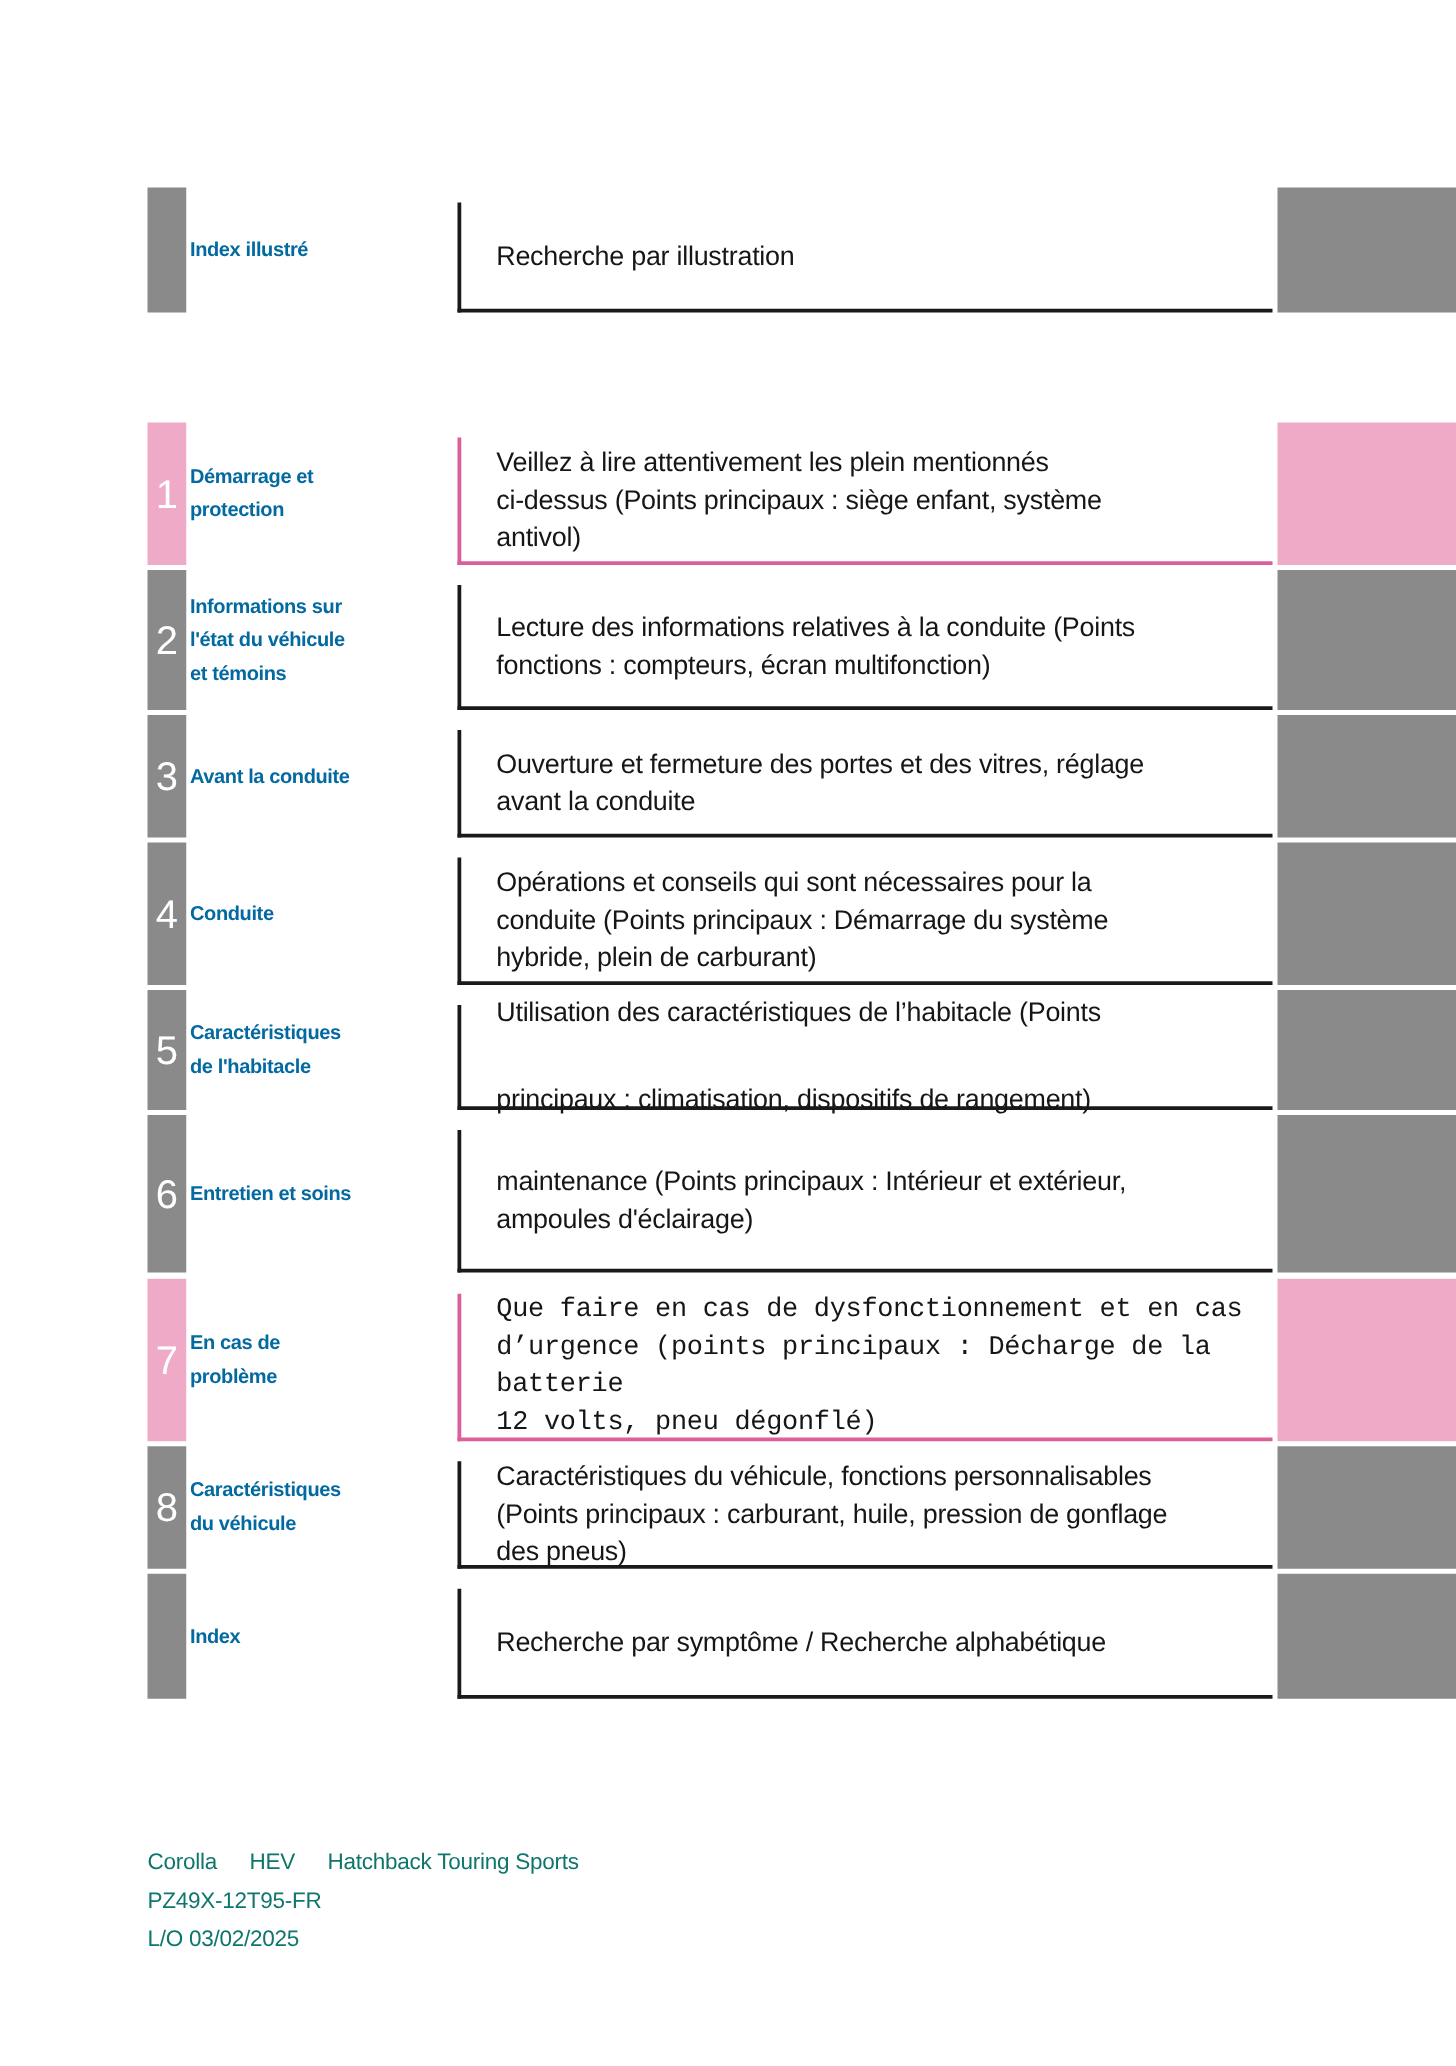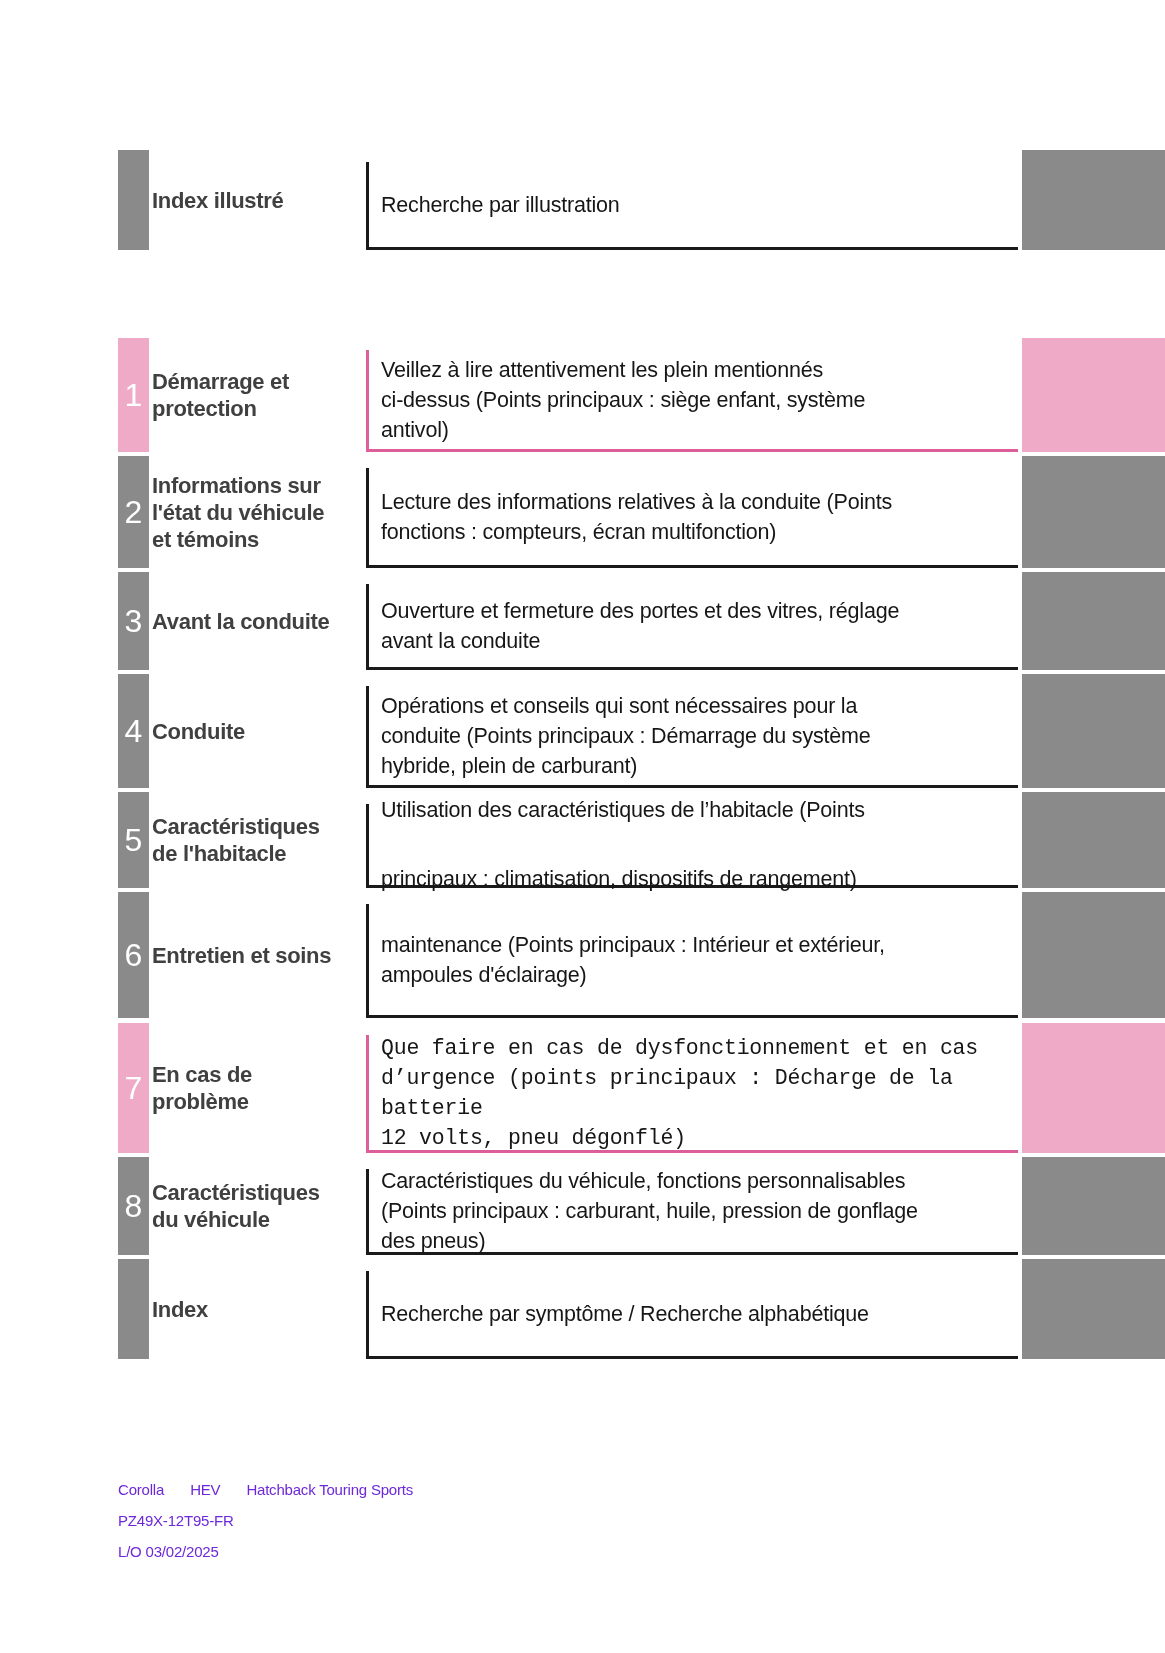--- a/index.html
+++ b/index.html
@@ -18,40 +18,40 @@
   .toc { position:absolute; left:118px; top:150px; width:1047px; }
   .toc-row { display:flex; align-items:stretch; }
   .tab {
     flex:0 0 31px; width:31px;
     display:flex; align-items:center; justify-content:center;
   }
   .num { font-size:32px; color:#ffffff; line-height:1; }
   .label {
     width:200px; flex:0 0 200px; margin-left:3px;
     display:flex; flex-direction:column; justify-content:center;
-    font-weight:bold; font-size:22px; line-height:27px; letter-spacing:-0.3px;
-    color:#404040;
+    font-weight:bold; font-size:16px; line-height:27px; letter-spacing:-0.3px;
+    color:#0369a1;
   }
   .desc {
     width:652px; flex:0 0 652px; margin-left:14px;
     align-self:flex-end; box-sizing:border-box;
     display:flex; flex-direction:column; justify-content:center;
-    padding-left:12px; padding-right:4px;
+    padding-left:28px; padding-right:4px;
     font-size:21.5px; line-height:30px; letter-spacing:-0.2px;
     border-left:3px solid var(--dark-border);
     border-bottom:3px solid var(--dark-border);
     color:#161616;
   }
   .block { flex:0 0 143px; width:143px; margin-left:4px; }
   .accent-gray .tab,  .accent-gray .block  { background:var(--gray); }
   .accent-pink .tab,  .accent-pink .block  { background:var(--pink); }
   .accent-pink .desc { border-left-color:var(--pink-border); border-bottom-color:var(--pink-border); }
   .footer {
     position:absolute; left:118px; top:1474px;
-    font-size:15px; line-height:31px; letter-spacing:-0.2px; color:#6d28d9;
+    font-size:18px; line-height:31px; letter-spacing:-0.2px; color:#0f766e;
   }
   .footer .gap { margin-right:26px; }
 </style>
 </head>
 <body style="--gray: #8a8a8a; --pink: #eeaac6; --pink-border: #dc5f9a; --dark-border: #1a1a1a;">
 
 <div class="toc">
     <div class="toc-row accent-gray" style="height: 100px; margin-bottom: 88px;">
     <div class="tab">
       <span class="num"></span>

